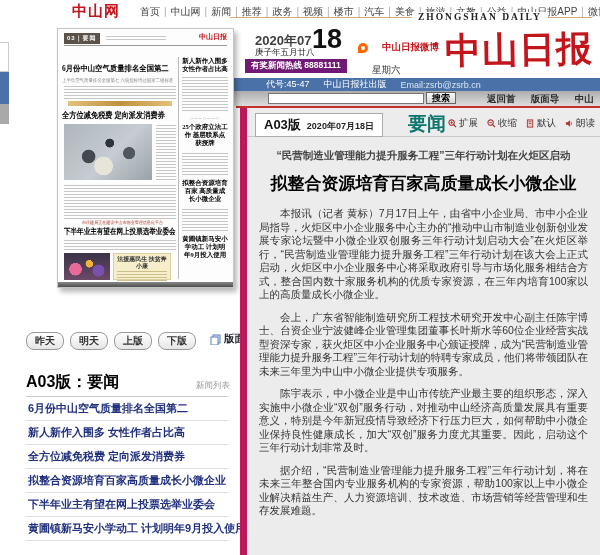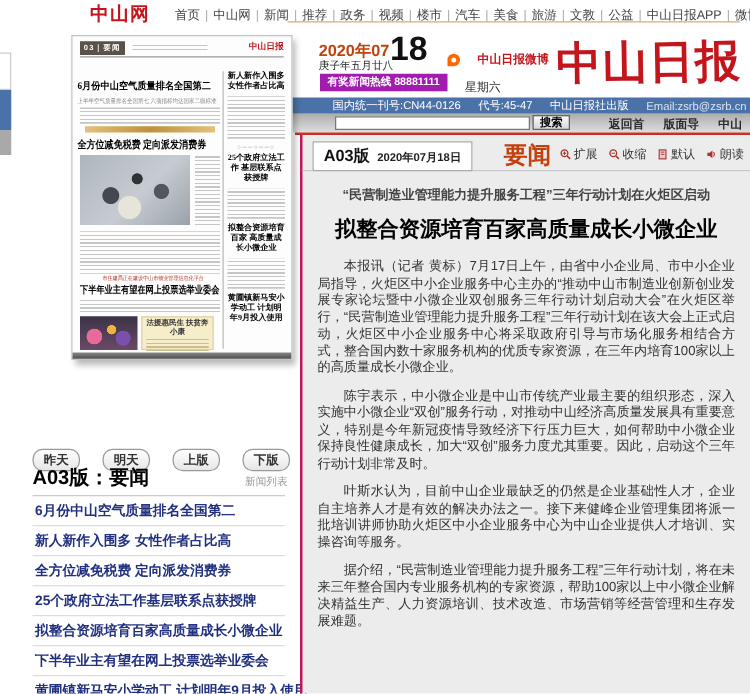--- a/index.html
+++ b/index.html
@@ -13,24 +13,24 @@
   .navlinks{position:absolute;left:140px;top:5px;font-size:10px;color:#444;white-space:nowrap;}
   .navlinks span{cursor:pointer;}
   .navlinks span:not(:last-child)::after{content:"|";color:#aaa;margin:0 4px;}
 
   .en-rule{position:absolute;top:17px;left:230px;right:8px;border-top:1px solid #dca97c;}
   .en-label{position:absolute;top:12px;left:412px;background:#fff;padding:0 6px;
             font-family:"Liberation Serif",serif;font-size:9.5px;font-weight:bold;
             letter-spacing:2px;color:#222;}
 
   
-  .date-main{position:absolute;left:255px;top:32px;font-size:13px;font-weight:bold;color:#c2410c;}
+  .date-main{position:absolute;left:255px;top:32px;font-size:13px;font-weight:bold;color:#404040;}
   .date-lunar{position:absolute;left:255px;top:47px;font-size:8.5px;color:#222;}
   .date-day{position:absolute;left:312px;top:24px;font-size:27px;font-weight:bold;color:#111;}
-  .hotline{position:absolute;left:256px;top:59px;background:#a21caf;color:#fff;
+  .hotline{position:absolute;left:245px;top:59px;background:#701a75;color:#fff;
            font-size:8.5px;font-weight:bold;padding:1px 6px;}
   .weibo{position:absolute;left:358px;top:41px;display:flex;align-items:center;gap:14px;
          font-size:9.5px;font-weight:bold;color:#c3161c;cursor:pointer;}
   .weibo-icon{width:10px;height:10px;border-radius:50% 50% 50% 0;background:#f60;
               position:relative;display:inline-block;}
   .weibo-icon::after{content:"";position:absolute;left:3px;top:3px;width:4px;height:4px;
               border-radius:50%;background:#fff;}
   .weekday{position:absolute;left:372px;top:64px;font-size:9.5px;color:#333;}
   .paper-name{position:absolute;left:440px;top:26px;width:158px;text-align:center;
               font-family:"Liberation Serif",serif;font-size:36px;font-weight:bold;
@@ -114,77 +114,77 @@
   .t-rcol{position:absolute;left:124px;top:28px;width:46px;}
   .t-rh{font-size:6.5px;font-weight:bold;color:#000;text-align:center;line-height:8px;
         font-family:"Liberation Serif",serif;}
   .t-rsim{height:34px;margin:4px 0;}
   .t-rsim2{height:24px;margin:4px 0;}
   .t-deco{text-align:center;color:#999;font-size:5px;letter-spacing:1px;margin:2px 0;}
   .t-bstrip{position:absolute;left:0;right:0;bottom:0;height:5px;
         background:linear-gradient(#888,#4e4e4e);}
 
   
-  .pagenav{position:absolute;left:26px;top:359px;display:flex;align-items:flex-start;gap:18px;}
+  .pagenav{position:absolute;left:26px;top:332px;display:flex;align-items:flex-start;gap:6px;}
   .pbtn{font-size:10px;font-weight:bold;color:#333;background:linear-gradient(#fff,#e6e6e6);
         border:1px solid #999;border-radius:8px;padding:1px 8px;cursor:pointer;}
   .overview{display:flex;align-items:center;gap:3px;margin-left:8px;font-size:10.5px;
         font-weight:bold;color:#223;cursor:pointer;}
 
   
   .list-head{position:absolute;left:26px;top:372px;font-size:16px;font-weight:bold;color:#000;}
   .list-side{position:absolute;left:196px;top:380px;font-size:8.5px;color:#999;}
   .alist{position:absolute;left:26px;top:396px;width:202px;border-top:1px solid #ccc;}
   .alist .item{display:block;font-size:11px;font-weight:bold;color:#22317f;
         padding:4px 0 4px 2px;border-bottom:1px solid #ddd;cursor:pointer;white-space:nowrap;}
 
   
   .panel{position:absolute;left:240px;top:108px;width:360px;height:447px;background:#ececec;
-         border-left:2px solid #be185d;box-sizing:border-box;}
+         border-left:7px solid #be185d;box-sizing:border-box;}
   .panel-head{position:relative;height:28px;border-bottom:1px solid #c9c9c9;}
   .etab{position:absolute;left:8px;top:5px;background:#fff;border:1px solid #aaa;
         padding:2px 8px;display:flex;align-items:baseline;gap:6px;cursor:pointer;}
   .etab .ed{font-size:13px;font-weight:bold;color:#111;}
   .etab .edate{font-size:9px;font-weight:bold;color:#222;}
   .section-title{position:absolute;left:140px;top:3px;width:80px;text-align:center;
-        font-size:19px;font-weight:bold;color:#c2410c;}
+        font-size:19px;font-weight:bold;color:#0f766e;}
   .tools{position:absolute;right:5px;top:9px;display:flex;gap:9px;}
   .tool{display:flex;align-items:center;gap:2px;font-size:9.5px;color:#333;cursor:pointer;}
   .tool svg{display:block;}
   .article{padding:12px 12px 0;}
   .kicker{text-align:center;font-size:10.5px;font-weight:bold;color:#444;}
   .title{text-align:center;font-size:17px;font-weight:bold;color:#000;margin-top:9px;}
   .bodytext{margin-top:12px;}
   .bodytext p{margin:0 0 9px;font-size:10.5px;line-height:13.5px;color:#333;
         text-indent:2em;text-align:justify;}
 </style>
 </head>
 <body>
 
 <div class="screen">
 
   <div class="topnav">
     <span class="logo">中山网</span>
     <span class="navlinks"><span>首页</span><span>中山网</span><span>新闻</span><span>推荐</span><span>政务</span><span>视频</span><span>楼市</span><span>汽车</span><span>美食</span><span>旅游</span><span>文教</span><span>公益</span><span>中山日报APP</span><span>微博</span></span>
   </div>
   <div class="en-rule"></div>
+  <span class="en-label">ZHONGSHAN DAILY</span>
 
   <div class="date-main">2020年07</div>
   <div class="date-lunar">庚子年五月廿八</div>
   <div class="date-day">18</div>
   <div class="hotline">有奖新闻热线 88881111</div>
   <div class="weibo">
     <span class="weibo-icon"></span>
     <span>中山日报微博</span>
   </div>
   <div class="weekday">星期六</div>
   <div class="paper-name">中山日报</div>
 
   <div class="bar-blue">
-    <span>国内统一刊号:CN44-0126</span>
     <span>代号:45-47</span>
     <span>中山日报社出版</span>
     <span class="email">Email:zsrb@zsrb.cn</span>
   </div>
   <div class="bar-gray"></div>
   <input class="search-input" style="">
   <button class="search-btn">搜索</button>
   <div class="bar-links">
     <span>返回首版</span>
     <span>版面导航</span>
@@ -246,21 +246,20 @@
       <span>版面概览</span>
     </span>
   </div>
 
   <div class="list-head">A03版：要闻</div>
   <div class="list-side">新闻列表</div>
   <div class="alist">
     <span class="item">6月份中山空气质量排名全国第二</span>
     <span class="item">新人新作入围多 女性作者占比高</span>
     <span class="item">全方位减免税费 定向派发消费券</span>
-    <span class="item">25个政府立法工作基层联系点获授牌</span>
     <span class="item">拟整合资源培育百家高质量成长小微企业</span>
     <span class="item">下半年业主有望在网上投票选举业委会</span>
     <span class="item">黄圃镇新马安小学动工 计划明年9月投入使用</span>
 
   </div>
 
   <div class="panel">
     <div class="panel-head">
       <div class="etab">
         <span class="ed">A03版</span>
@@ -300,20 +299,20 @@
           </svg>
           <span>朗读</span>
         </span>
       </div>
     </div>
     <div class="article">
       <div class="kicker">“民营制造业管理能力提升服务工程”三年行动计划在火炬区启动</div>
       <div class="title">拟整合资源培育百家高质量成长小微企业</div>
       <div class="bodytext">
         <p>本报讯（记者 黄标）7月17日上午，由省中小企业局、市中小企业局指导，火炬区中小企业服务中心主办的“推动中山市制造业创新创业发展专家论坛暨中小微企业双创服务三年行动计划启动大会”在火炬区举行，“民营制造业管理能力提升服务工程”三年行动计划在该大会上正式启动，火炬区中小企业服务中心将采取政府引导与市场化服务相结合方式，整合国内数十家服务机构的优质专家资源，在三年内培育100家以上的高质量成长小微企业。</p>
+        <p>会上，广东省智能制造研究所工程技术研究开发中心副主任陈宇博士、台资企业宁波健峰企业管理集团董事长叶斯水等60位企业经营实战型资深专家，获火炬区中小企业服务中心颁证授牌，成为“民营制造业管理能力提升服务工程”三年行动计划的特聘专家成员，他们将带领团队在未来三年里为中山中小微企业提供专项服务。</p>
         <p>陈宇表示，中小微企业是中山市传统产业最主要的组织形态，深入实施中小微企业“双创”服务行动，对推动中山经济高质量发展具有重要意义，特别是今年新冠疫情导致经济下行压力巨大，如何帮助中小微企业保持良性健康成长，加大“双创”服务力度尤其重要。因此，启动这个三年行动计划非常及时。</p>
-        <p>叶斯水认为，目前中山企业最缺乏的仍然是企业基础性人才，企业自主培养人才是有效的解决办法之一。接下来健峰企业管理集团将派一批培训讲师协助火炬区中小企业服务中心为中山企业提供人才培训、实操咨询等服务。</p>
         <p>据介绍，“民营制造业管理能力提升服务工程”三年行动计划，将在未来三年整合国内专业服务机构的专家资源，帮助100家以上中小微企业解决精益生产、人力资源培训、技术改造、市场营销等经营管理和生存发展难题。</p>
       </div>
     </div>
   </div>
 
 </div>
 
 </body></html>

